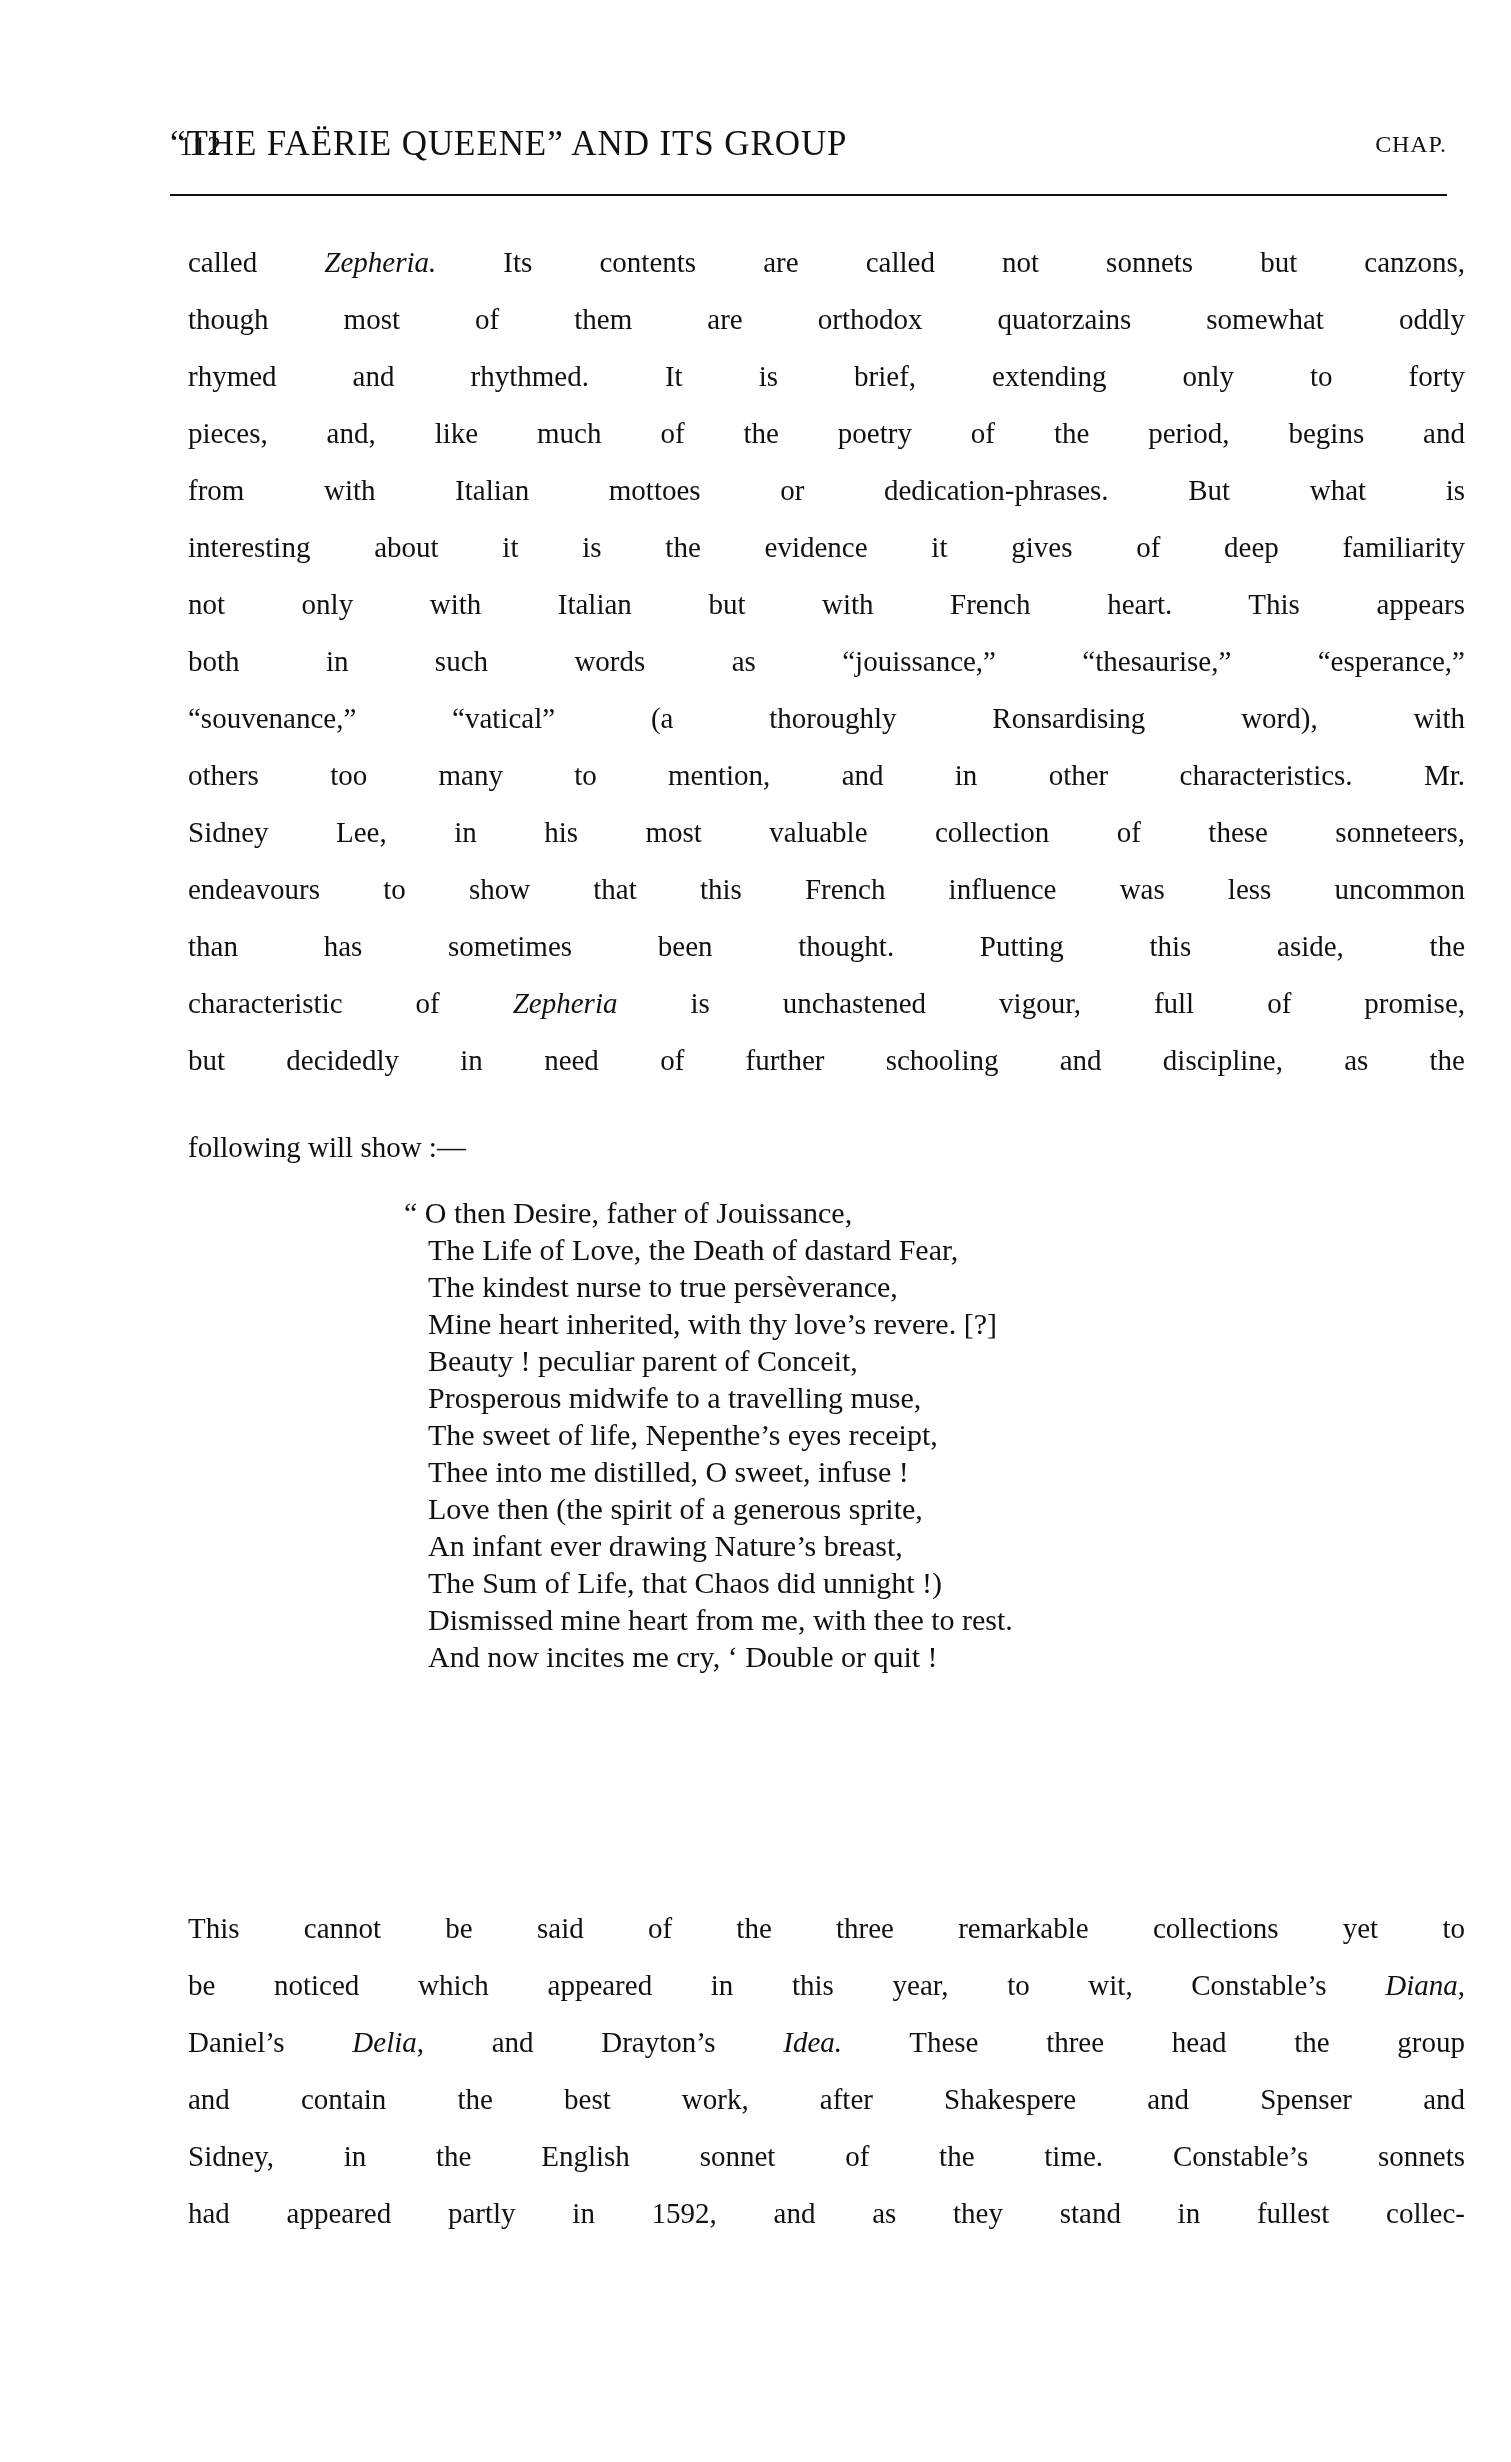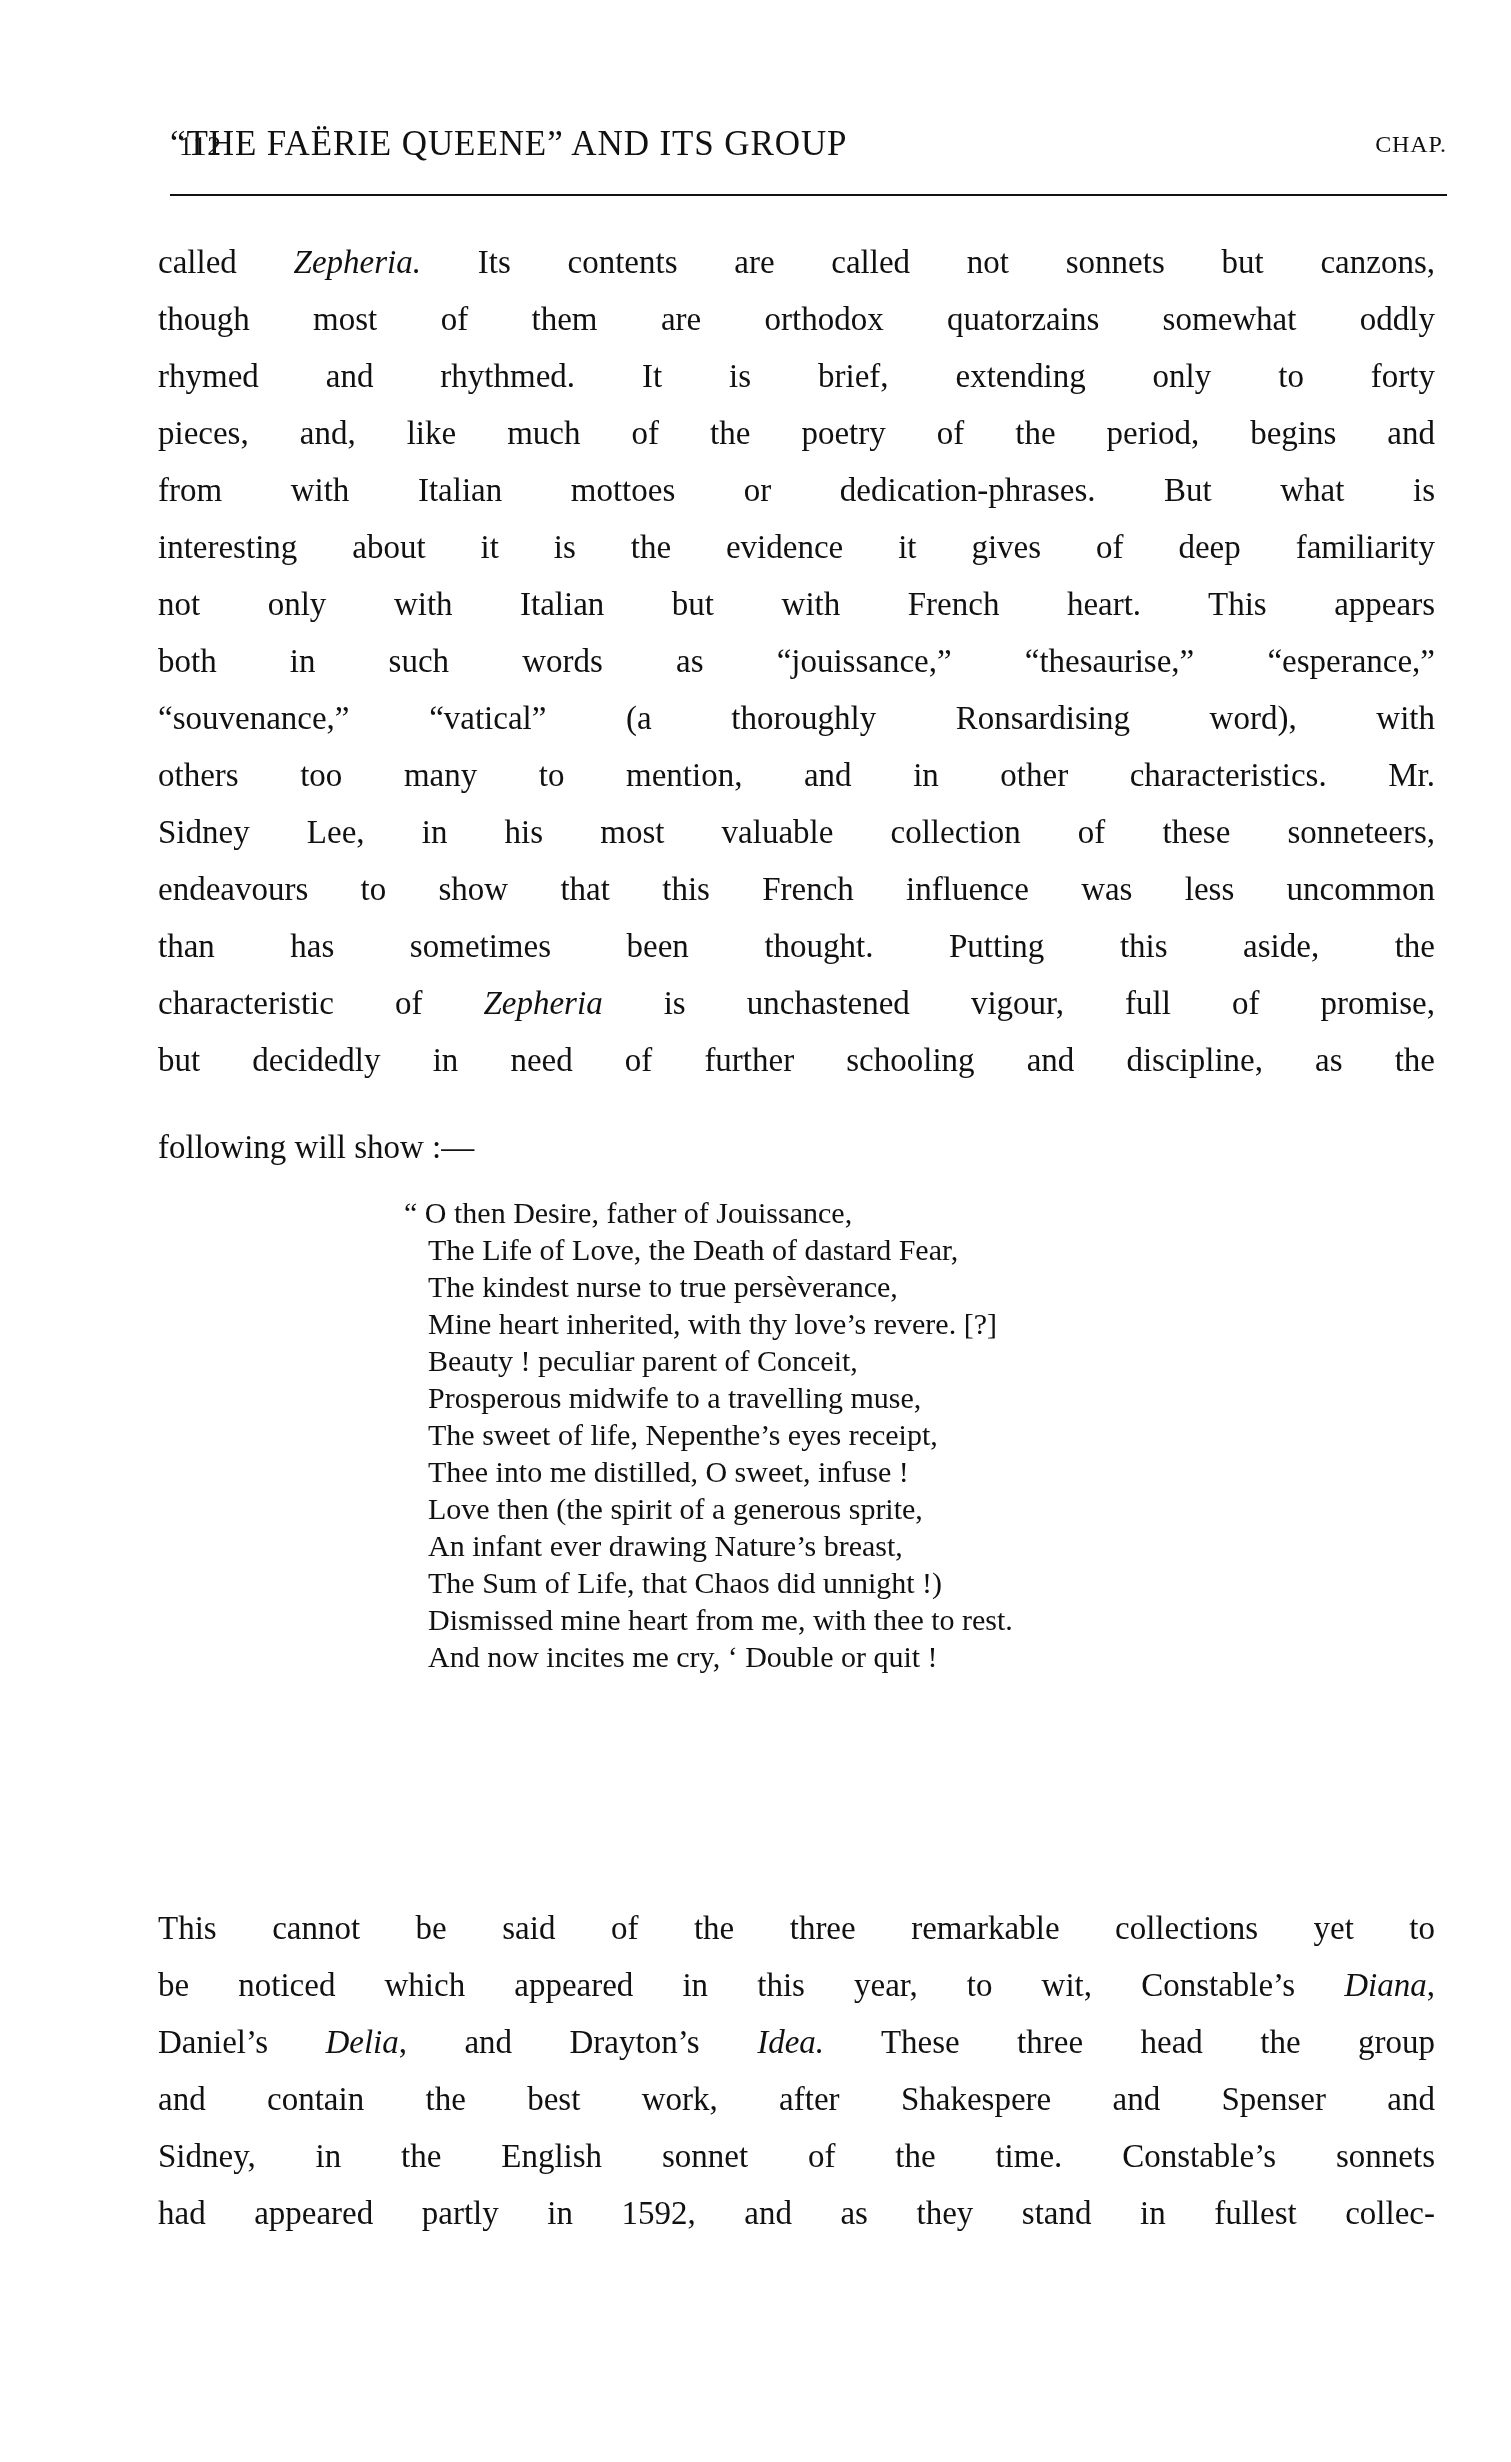--- a/index.html
+++ b/index.html
@@ -13,22 +13,22 @@
       font-size: 35px; letter-spacing: 0.9px;
     }
     .page-number { position: absolute; left: 9px; top: 5.5px; font-size: 27.5px; }
     .running-title { position: absolute; left: 0; width: 100%; top: 0; }
     .chapter-label { position: absolute; right: 0; top: 7.3px; font-size: 24px; text-align: right; }
     .header-rule {
       position: absolute; left: 170px; top: 194px; width: 1277px; height: 1.8px;
       background: #111111;
     }
     .body-text {
-      position: absolute; left: 158px; width: 1277px;
-      font-size: 33px; line-height: 57px;
+      position: absolute; left: 188px; width: 1277px;
+      font-size: 29px; line-height: 57px;
     }
     .line { display: block; text-align: justify; text-align-last: justify; white-space: nowrap; height: 57px; }
     .line.last { text-align-last: left; margin-top: 30px; }
     .para-1 { top: 234px; }
     .para-2 { top: 1900px; }
     em { font-style: italic; }
     .poem {
       position: absolute; left: 393px; top: 1194px; width: 842px;
       font-size: 30px; line-height: 37px;
     }

